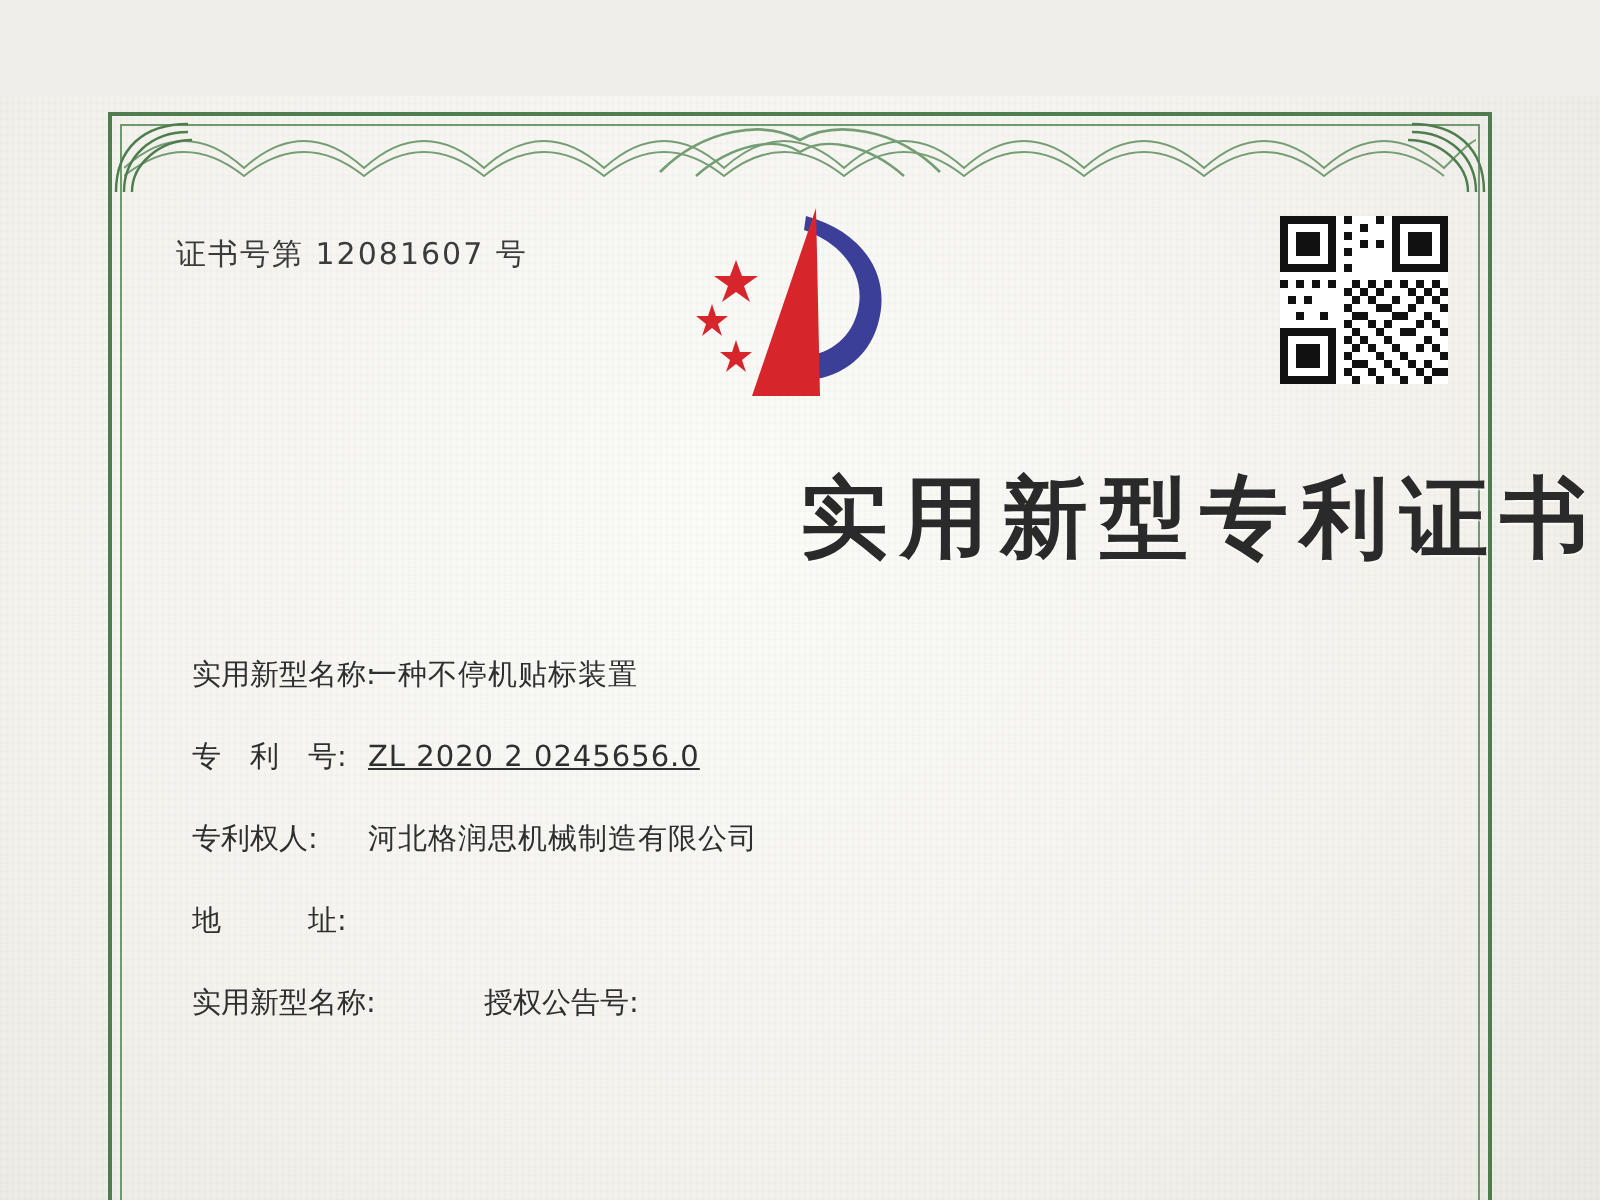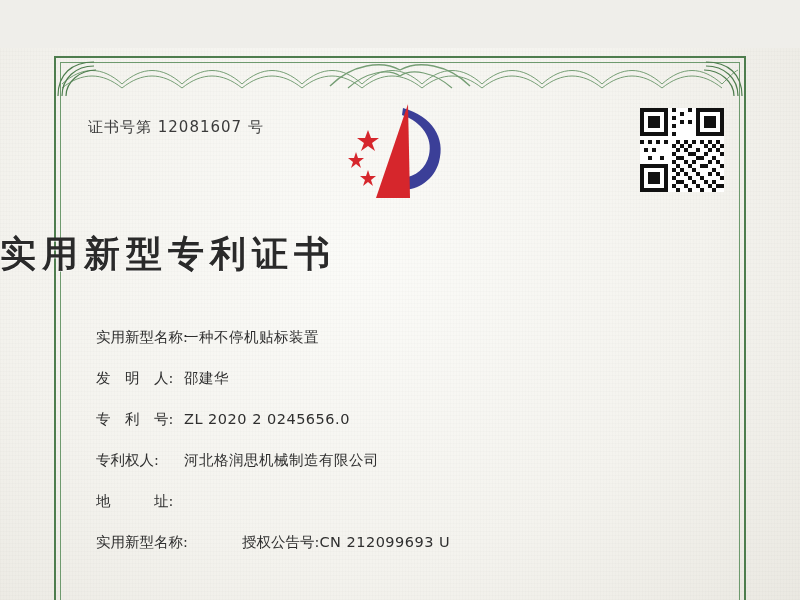--- a/index.html
+++ b/index.html
@@ -107,24 +107,24 @@
     letter-spacing: 1px;
     white-space: nowrap;
   }
 
   
   .main-title {
     position: absolute;
     left: 0;
     right: 0;
     top: 182px;
-    text-align: left;
+    text-align: right;
     font-family: "DejaVu Sans", "Liberation Sans", sans-serif;
     font-weight: bold;
-    font-size: 36px;
+    font-size: 44px;
     letter-spacing: 6px;
     color: #2a2a2a;
     text-shadow: 0 1px 0 rgba(255,255,255,0.6);
   }
 
   
   .fields {
     position: absolute;
     left: 96px;
     right: 96px;
@@ -146,21 +146,21 @@
   
   .field-label.w5 { width: 88px; letter-spacing: 0; }
   .field-value {
     color: #2f2f2f;
     letter-spacing: 0.5px;
   }
   .field-row.dual .second-label {
     margin-left: 58px;
     text-align: center;
   }
-  .mono-ish { font-family: "DejaVu Sans", "Liberation Sans", sans-serif; }
+  .mono-ish { font-family: "DejaVu Sans", "Liberation Sans", sans-serif; text-decoration: underline; }
 </style>
 </head>
 <body>
 
 <div class="certificate">
 
   <div class="paper-texture"></div>
 
   <div class="border-outer"></div>
   <div class="border-inner"></div>
@@ -321,40 +321,35 @@
 
   <div class="main-title">实用新型专利证书</div>
 
   <div class="fields">
 
     <div class="field-row">
       <span class="field-label w5">实用新型名称:</span>
       <span class="field-value">一种不停机贴标装置</span>
     </div>
 
-    <div class="field-row">
-      <span class="field-label w5">发　明　人:</span>
-      <span class="field-value">邵建华</span>
-    </div>
 
     <div class="field-row">
       <span class="field-label w5">专　利　号:</span>
       <span class="field-value mono-ish">ZL 2020 2 0245656.0</span>
     </div>
 
 
     <div class="field-row">
       <span class="field-label w5">专利权人:</span>
       <span class="field-value">河北格润思机械制造有限公司</span>
     </div>
 
     <div class="field-row">
       <span class="field-label w5">地　　　址:</span>
     </div>
 
     <div class="field-row dual">
       <span class="field-label w5">实用新型名称:</span>
       <span class="field-label second-label">授权公告号:</span>
-      <span class="field-value mono-ish">CN 212099693 U</span>
     </div>
 
   </div>
 </div>
 
 </body></html>

